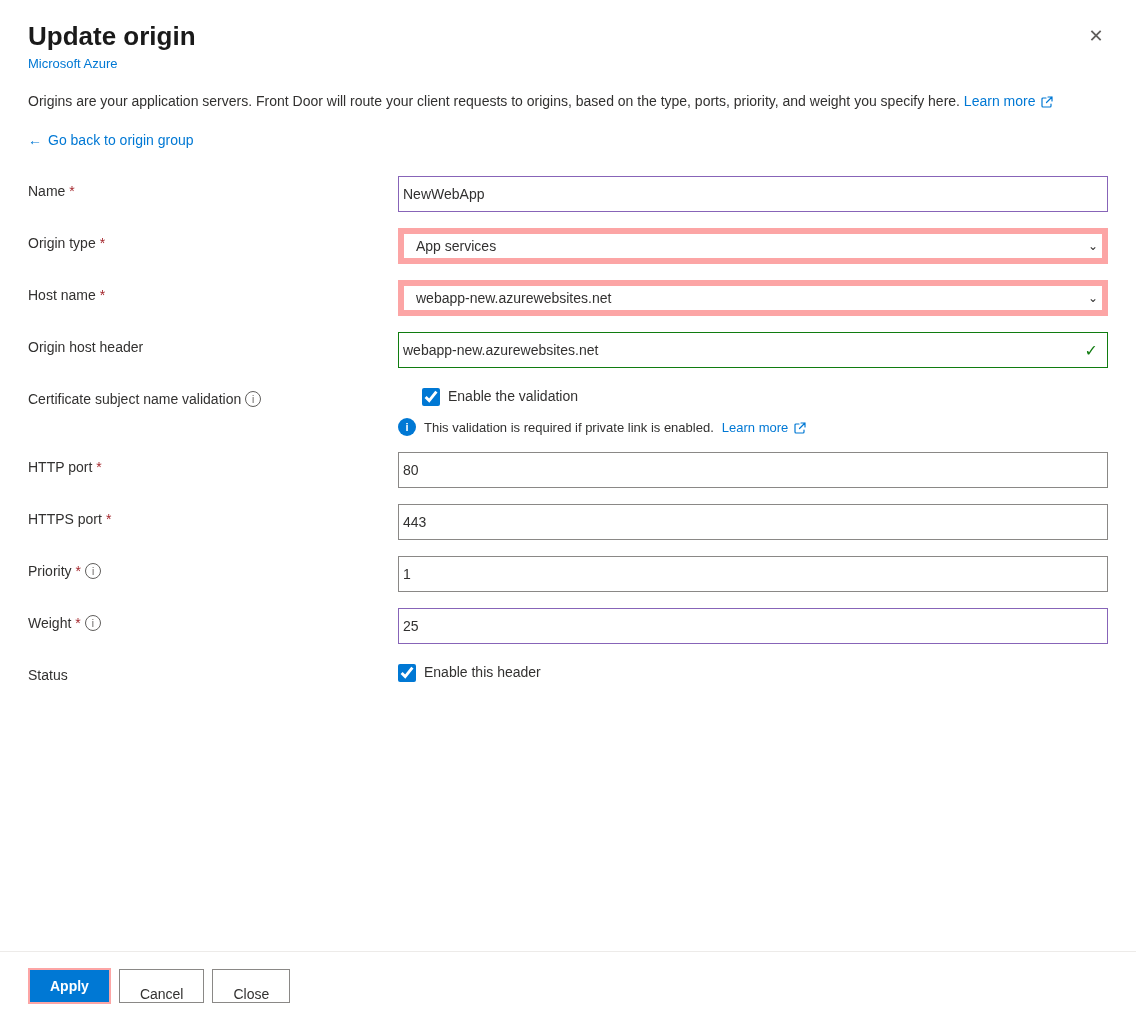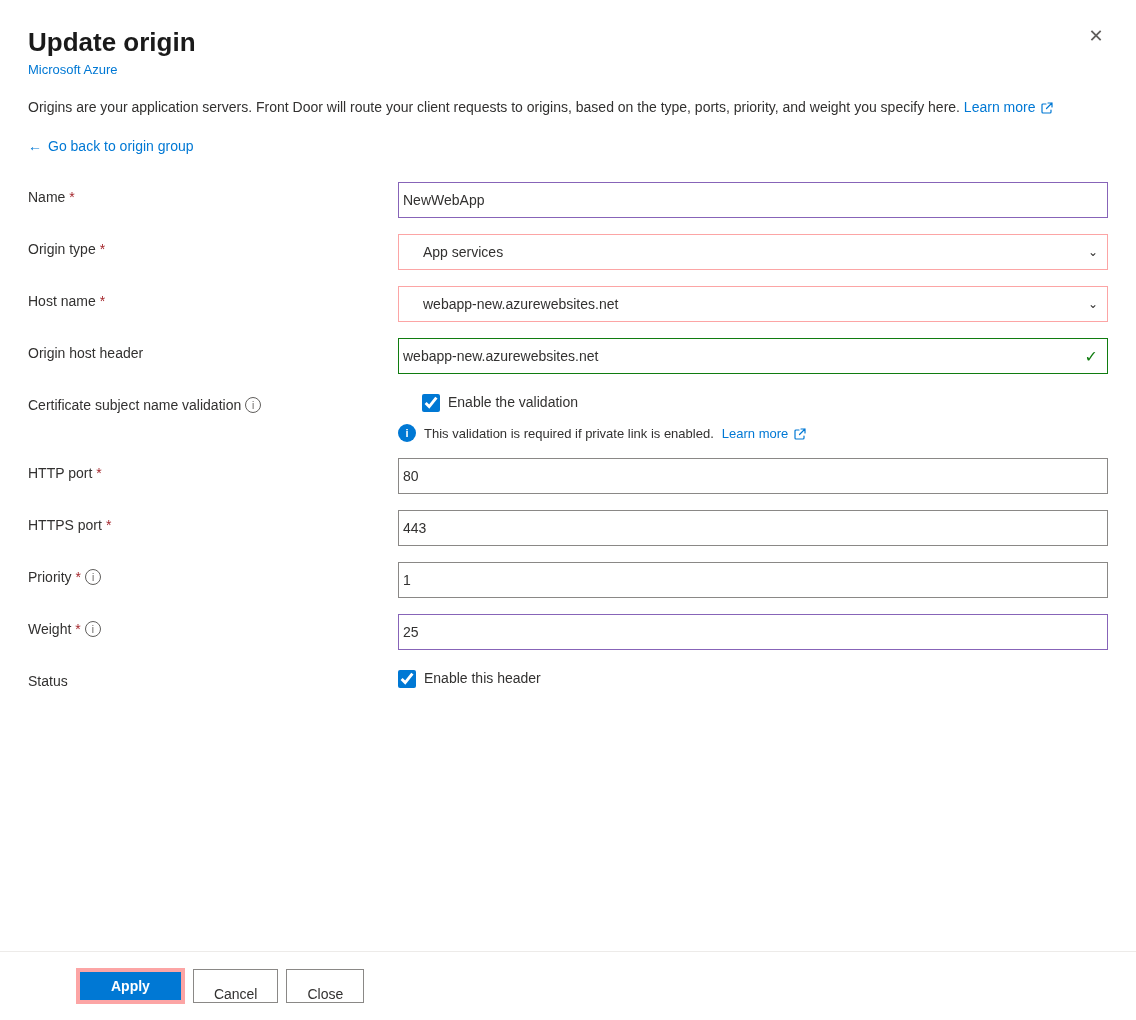--- a/index.html
+++ b/index.html
@@ -11,21 +11,21 @@
     }
     .panel {
       width: 1136px;
       min-height: 1020px;
       background: #fff;
       position: relative;
       display: flex;
       flex-direction: column;
     }
     .panel-header {
-      padding: 27px 28px 0 28px;
+      padding: 21px 28px 0 28px;
       border-bottom: none;
       position: relative;
     }
     .panel-title {
       font-size: 26px;
       font-weight: 600;
       color: #1a1a1a;
       margin-bottom: 4px;
     }
     .panel-subtitle {
@@ -134,22 +134,22 @@
     .text-input.has-checkmark {
       border-color: #107c10;
     }
     .select-wrapper {
       position: relative;
       width: 100%;
     }
     .select-input {
       width: 100%;
       height: 36px;
-      border: 1px solid #fca5a5;
-      padding: 0 36px 0 24px;
+      border: 6px solid #fca5a5;
+      padding: 0 36px 0 12px;
       font-size: 14px;
       color: #323130;
       background: #fff;
       appearance: none;
       -webkit-appearance: none;
       cursor: pointer;
       outline: none;
     }
     .select-chevron {
       position: absolute;
@@ -224,27 +224,26 @@
       border-top: 1px solid #edebe9;
       padding: 16px 28px;
       display: flex;
       align-items: center;
       gap: 8px;
       background: #fff;
     }
     .btn-apply {
       background: #0078d4;
       color: #fff;
-      border: 4px solid #fca5a5;
+      border: 2px solid #fca5a5;
       height: 36px;
-      padding: 0 31px;
+      padding: 0 20px;
       font-size: 14px;
       font-weight: 600;
       cursor: pointer;
-      margin-left: 48px;
     }
     .btn-secondary {
       background: #fff;
       color: #323130;
       border: 1px solid #8a8886;
       height: 27px;
       padding: 16px 20px;
       font-size: 14px;
       cursor: pointer;
     }

